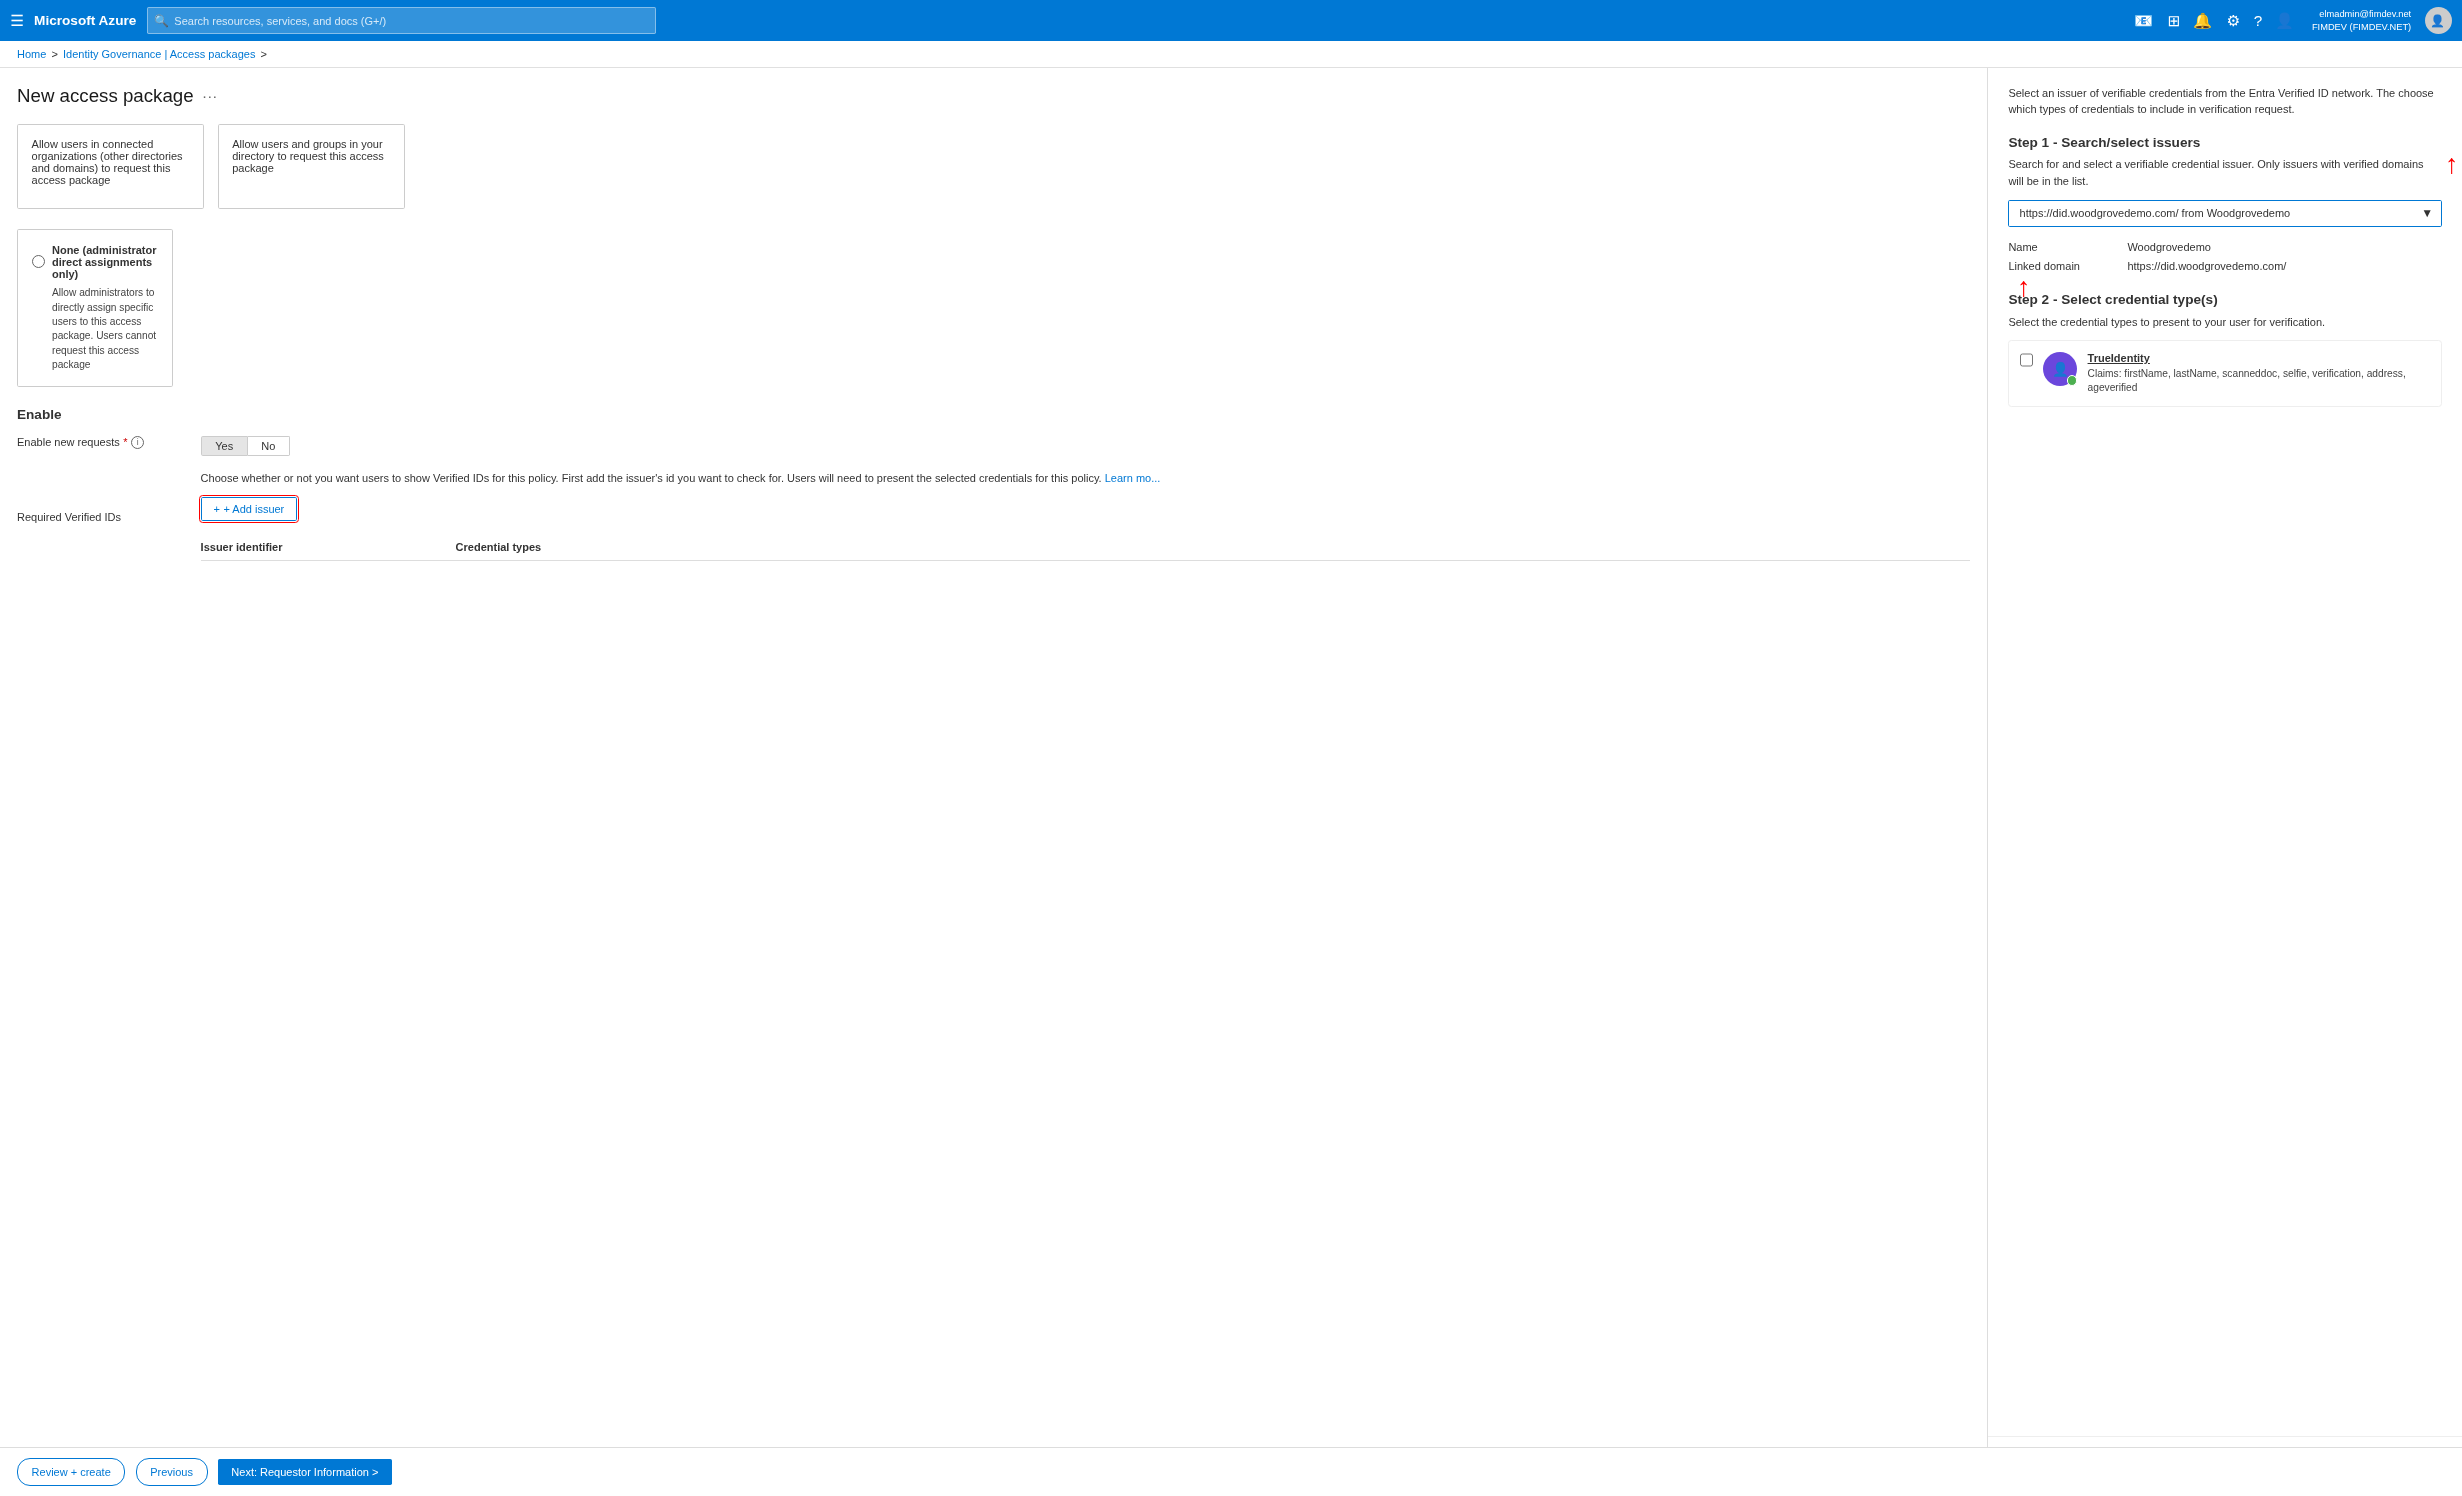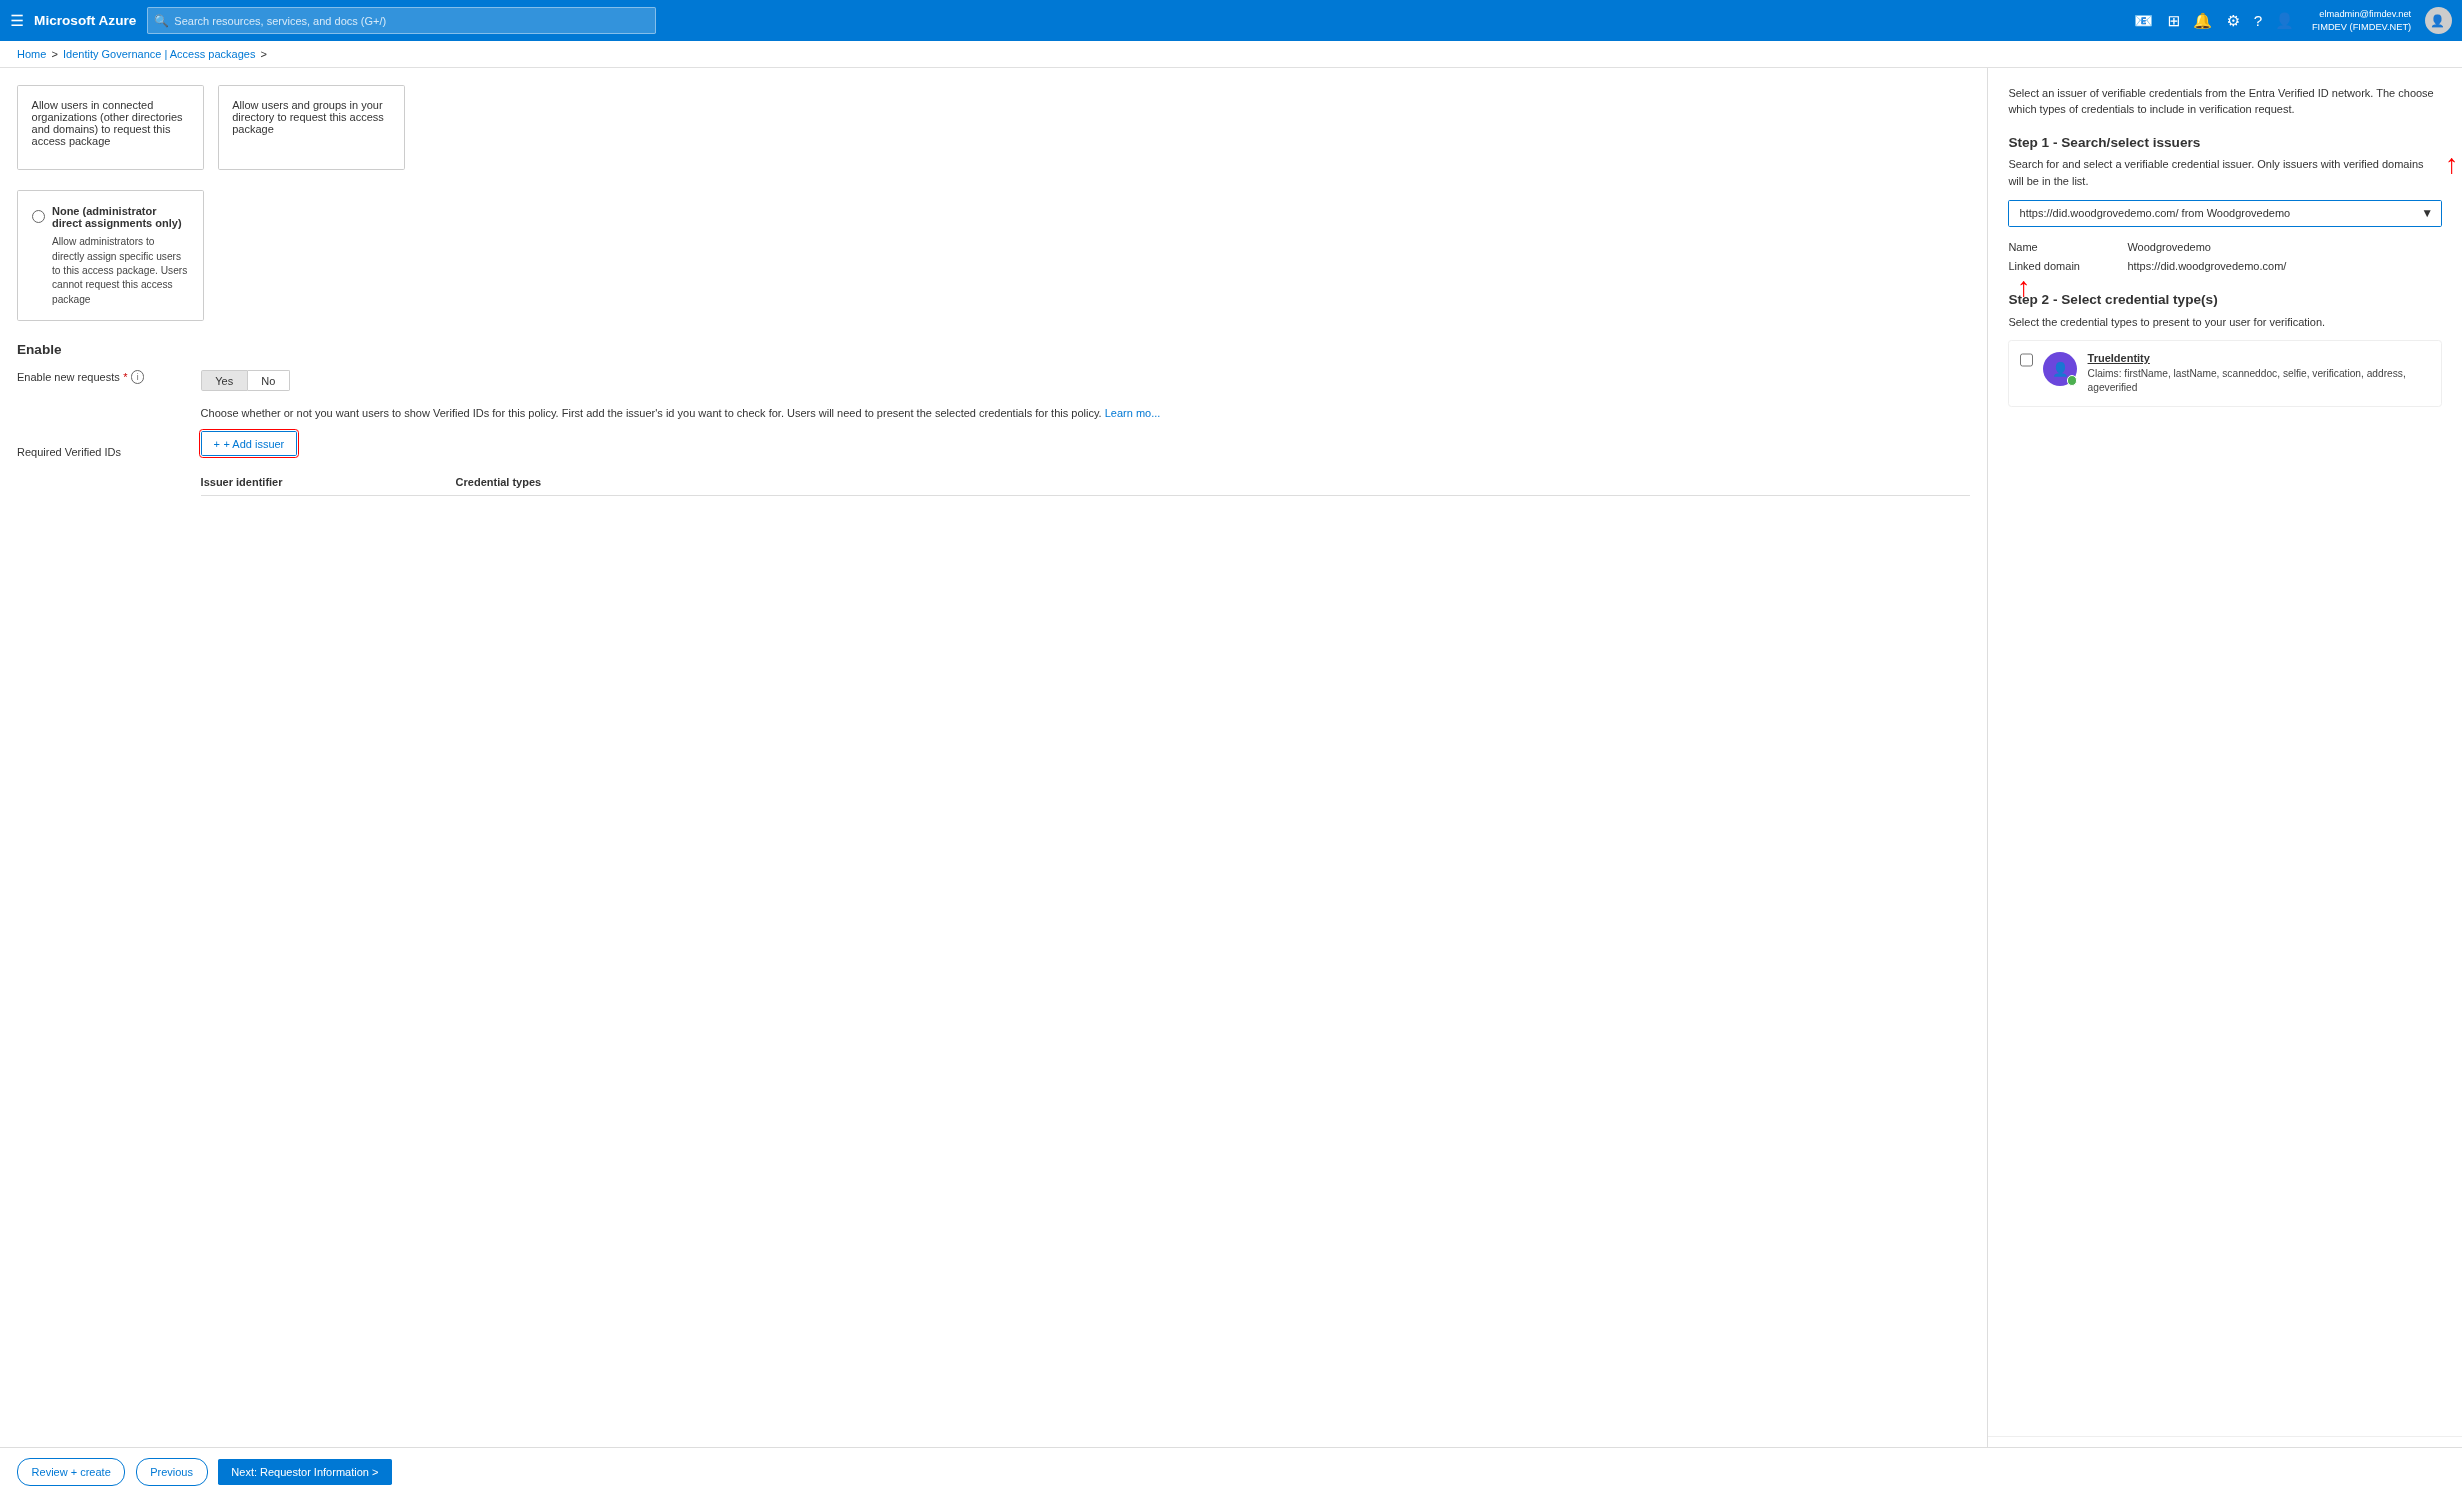--- a/index.html
+++ b/index.html
@@ -98,21 +98,21 @@
       min-height: 85px;
       display: flex;
       flex-direction: column;
     }
     .option-card-title { font-size: 11px; color: #333; }
 
     .admin-card {
       border: 0.8px solid #ccc;
       border-radius: 1.7px;
       padding: 13.6px;
-      width: 187px;
+      width: 156px;
       margin-bottom: 20.4px;
       display: flex;
       flex-direction: column;
       gap: 6.8px;
     }
     .admin-card-header { display: flex; align-items: center; gap: 6.8px; }
     .radio-circle {
       width: 13.6px; height: 13.6px; border-radius: 50%;
       border: 1.7px solid #666;
       display: inline-flex; align-items: center; justify-content: center;
@@ -352,20 +352,24 @@
 <div class="breadcrumb">
   <a>Home</a>
   <span class="breadcrumb-sep">&gt;</span>
   <a>Identity Governance | Access packages</a>
   <span class="breadcrumb-sep">&gt;</span>
 </div>
 
 <div class="main-layout">
 
   <div class="left-panel">
+    <div class="page-title">
+      <span>New access package</span>
+      <span class="page-title-dots">···</span>
+    </div>
 
     <div class="option-cards">
       <div class="option-card">
         <span class="option-card-title">Allow users in connected organizations (other directories and domains) to request this access package</span>
       </div>
       <div class="option-card">
         <span class="option-card-title">Allow users and groups in your directory to request this access package</span>
       </div>
     </div>
 

